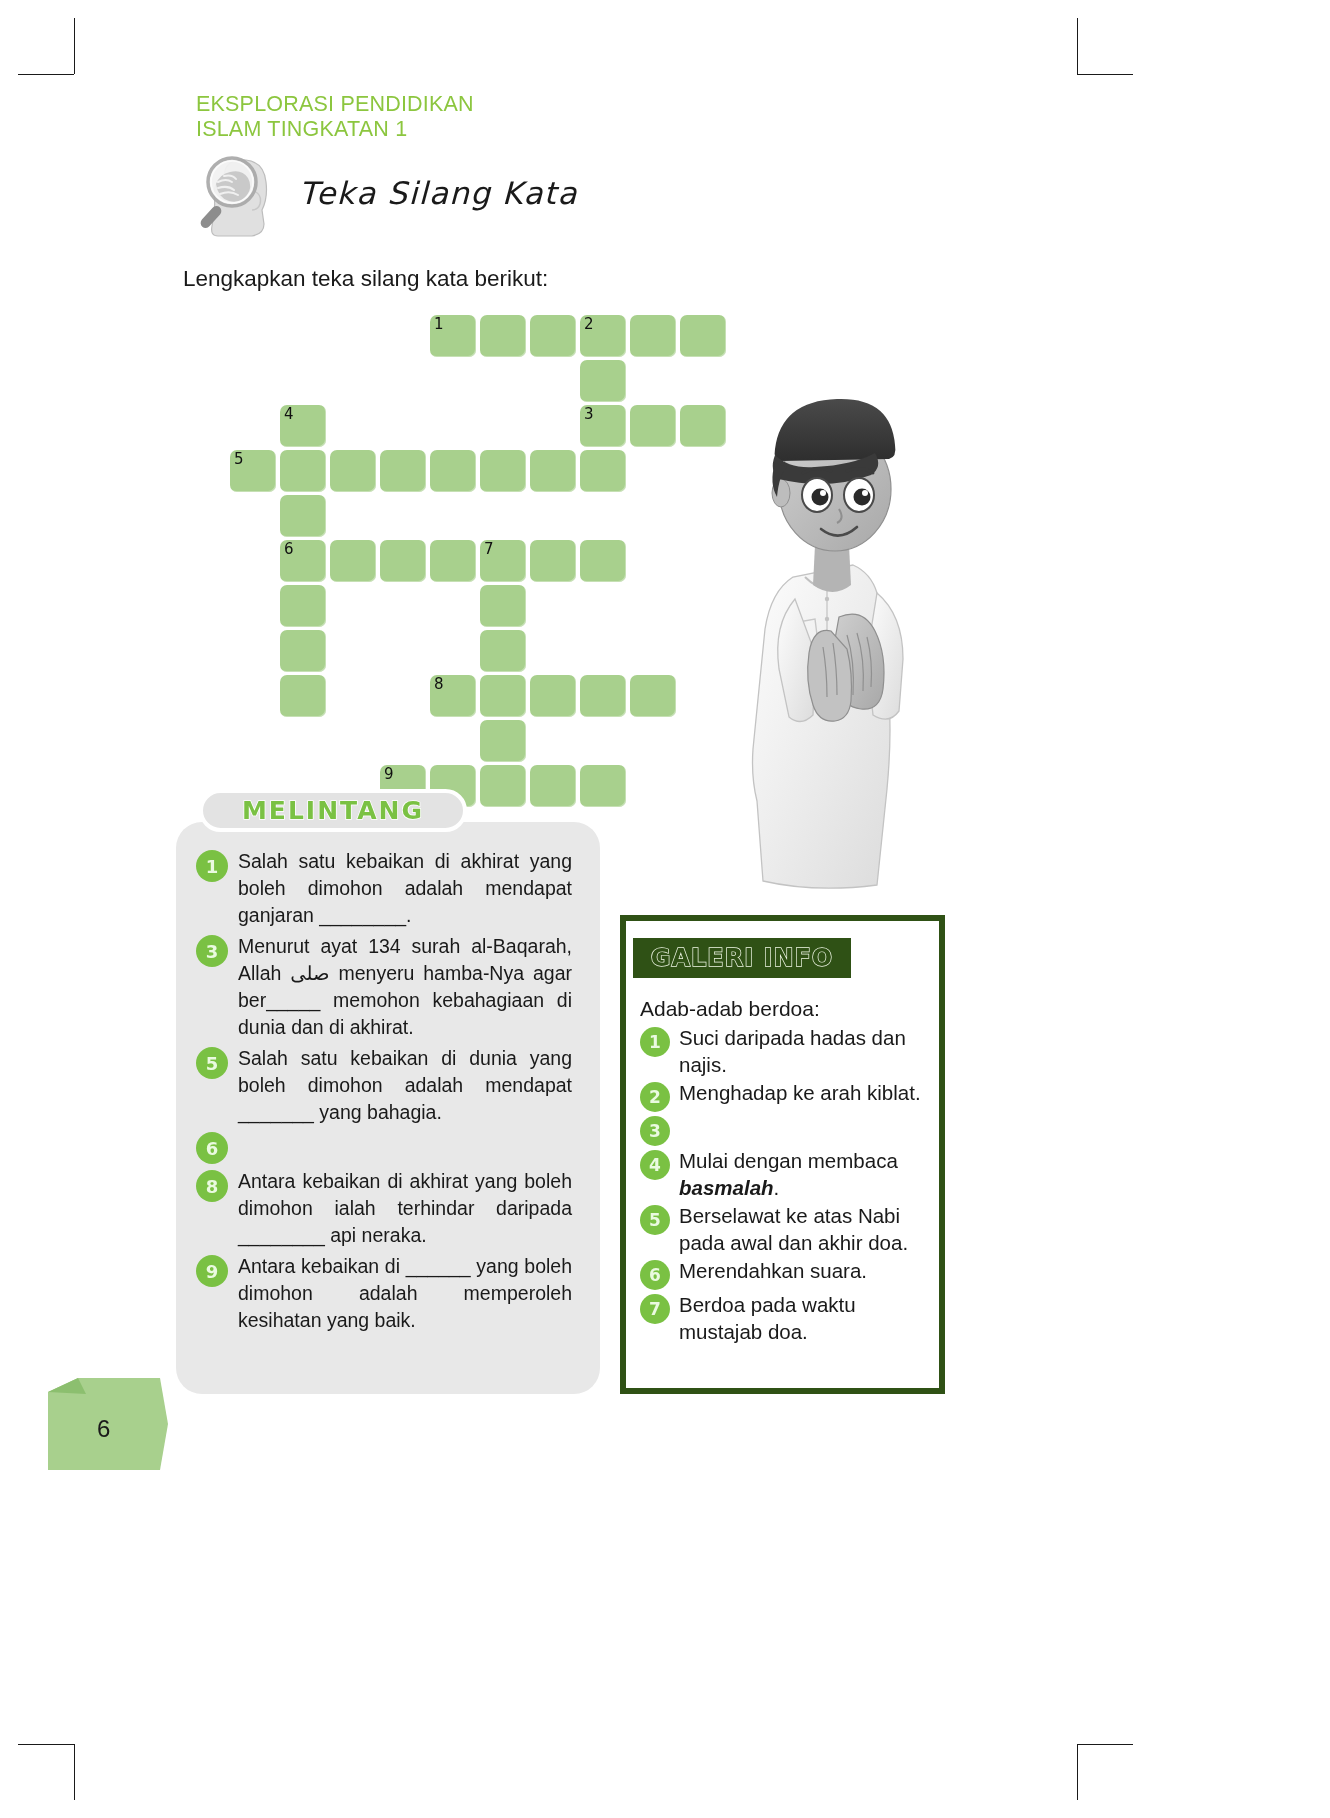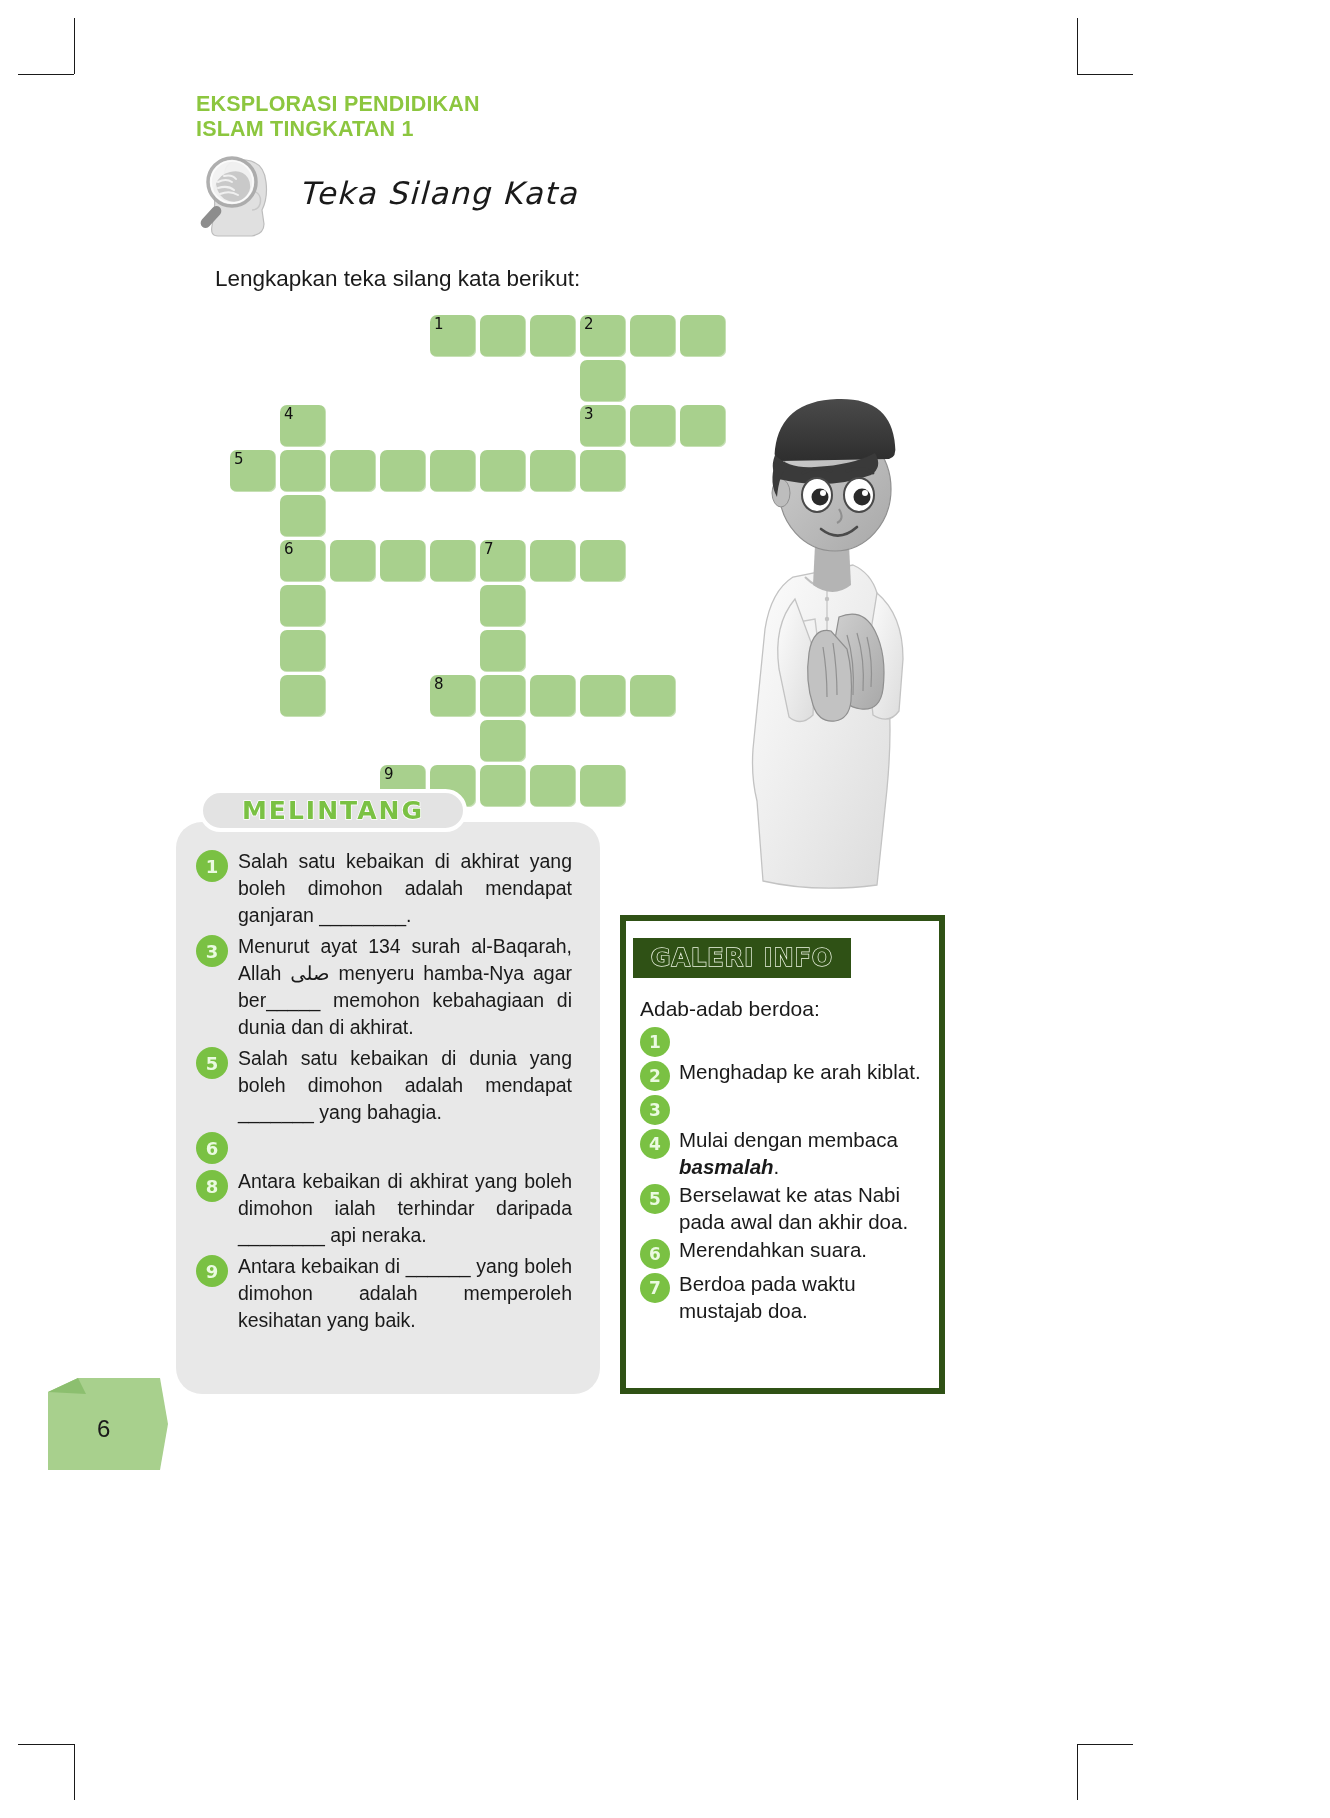--- a/index.html
+++ b/index.html
@@ -13,35 +13,35 @@
 
   
   .cmark { position: absolute; background: #1a1a1a; }
   .cmark.h { height: 1px; }
   .cmark.v { width: 1px; }
 
   
   .series-title {
     position: absolute; left: 196px; top: 92px;
     color: #8cc63f; font-size: 21.5px; line-height: 25px;
-    font-weight: 700; letter-spacing: .2px; white-space: pre-line;
+    font-weight: 400; letter-spacing: .2px; white-space: pre-line;
   }
 
   .icon-head { position: absolute; left: 194px; top: 148px; width: 96px; height: 96px; }
 
   .section-title {
     position: absolute; left: 302px; top: 175px;
     font-family: "DejaVu Sans", sans-serif;
     font-size: 31px; color: #1a1a1a; letter-spacing: 1.4px;
     font-style: italic; font-weight: 400;
     transform: skewX(-4deg);
   }
 
   .instruction {
-    position: absolute; left: 215px; top: 266px;
+    position: absolute; left: 183px; top: 266px;
     font-size: 22.5px; color: #1a1a1a;
   }
 
   
   #grid { position: absolute; left: 0; top: 0; width: 1330px; height: 800px; }
   .cell {
     position: absolute;
     width: 46px; height: 42px;
     background: #a8d08d;
     border-radius: 7px;
@@ -322,20 +322,21 @@
     </div>
 
   <div class="info-box"></div>
   <div class="info-header">
     <span>GALERI INFO</span>
   </div>
   <div class="info-lead">Adab-adab berdoa:</div>
   <div class="info-list" id="info-list">
       <div class="info-item">
         <div class="info-bullet">1</div>
+        <div class="info-text">Suci daripada hadas dan najis.</div>
       </div>
       <div class="info-item">
         <div class="info-bullet">2</div>
         <div class="info-text">Menghadap ke arah kiblat.</div>
       </div>
       <div class="info-item">
         <div class="info-bullet">3</div>
       </div>
       <div class="info-item">
         <div class="info-bullet">4</div>

